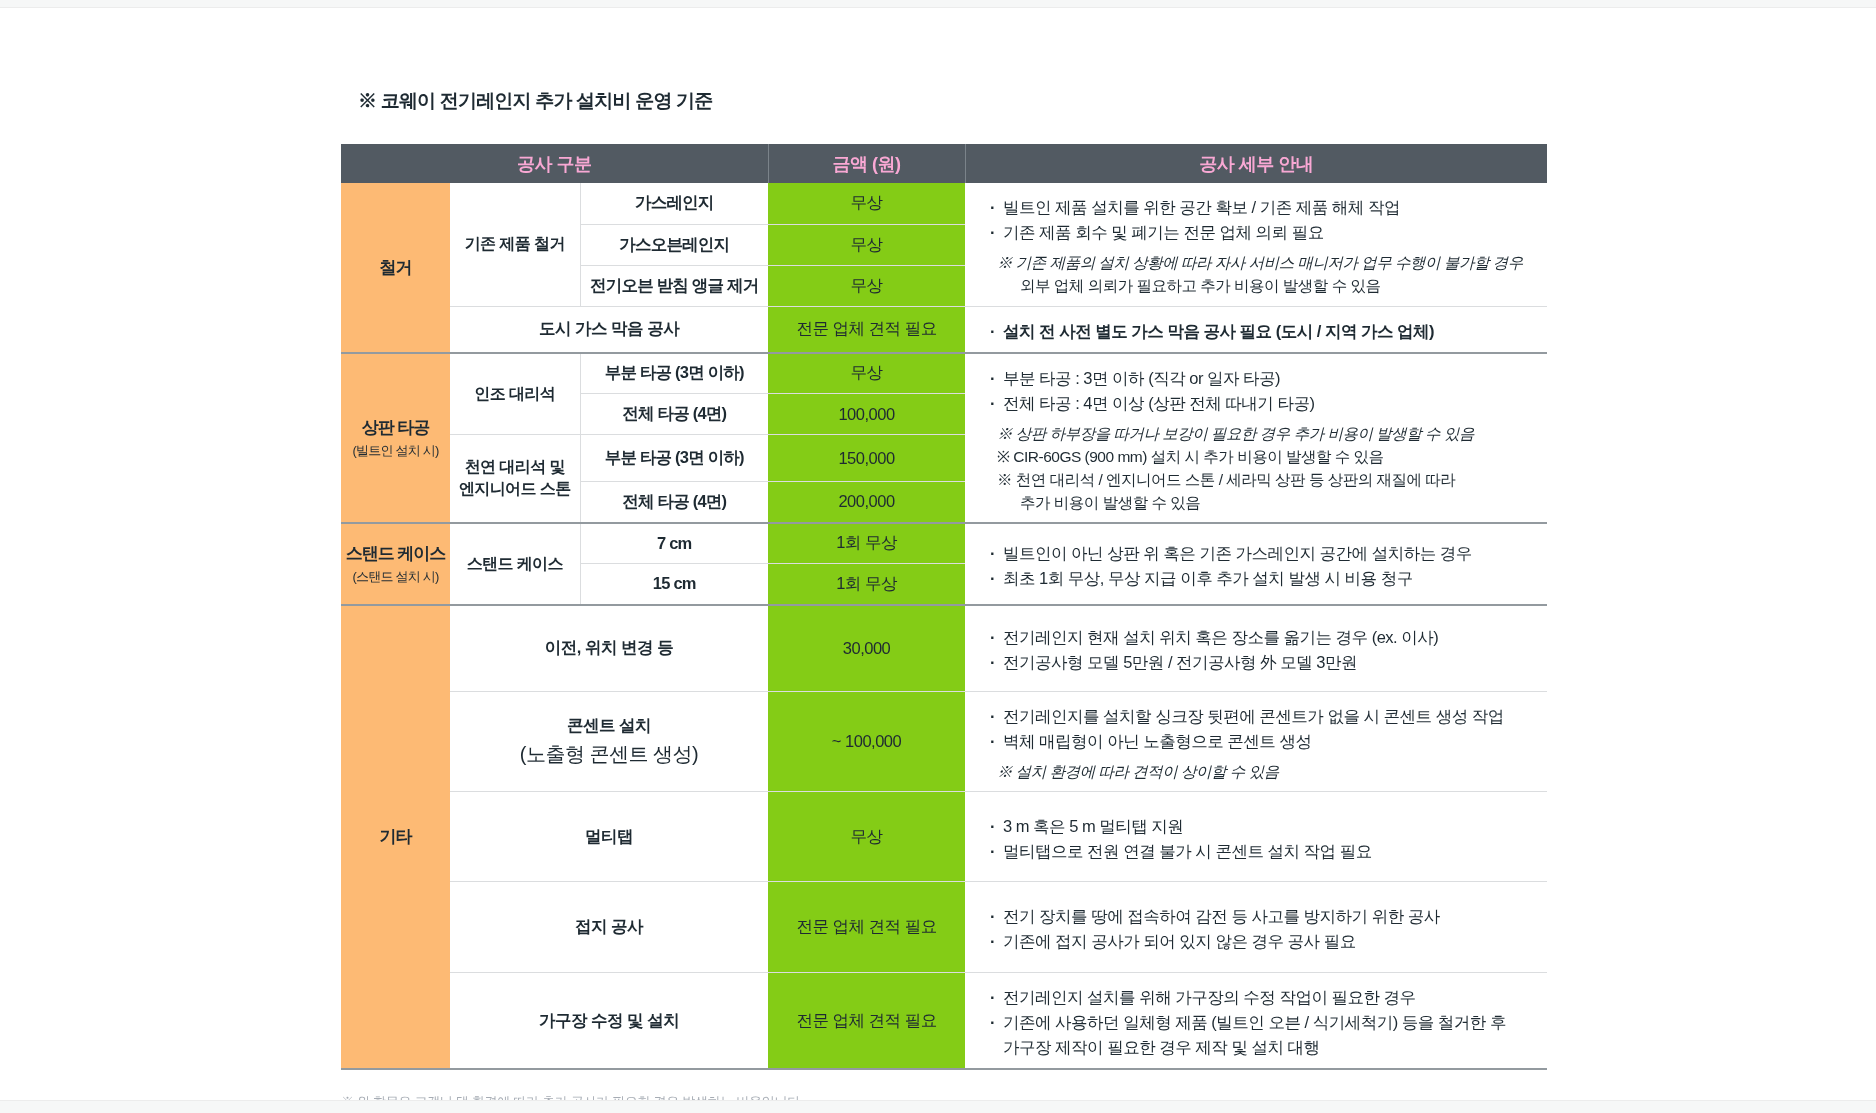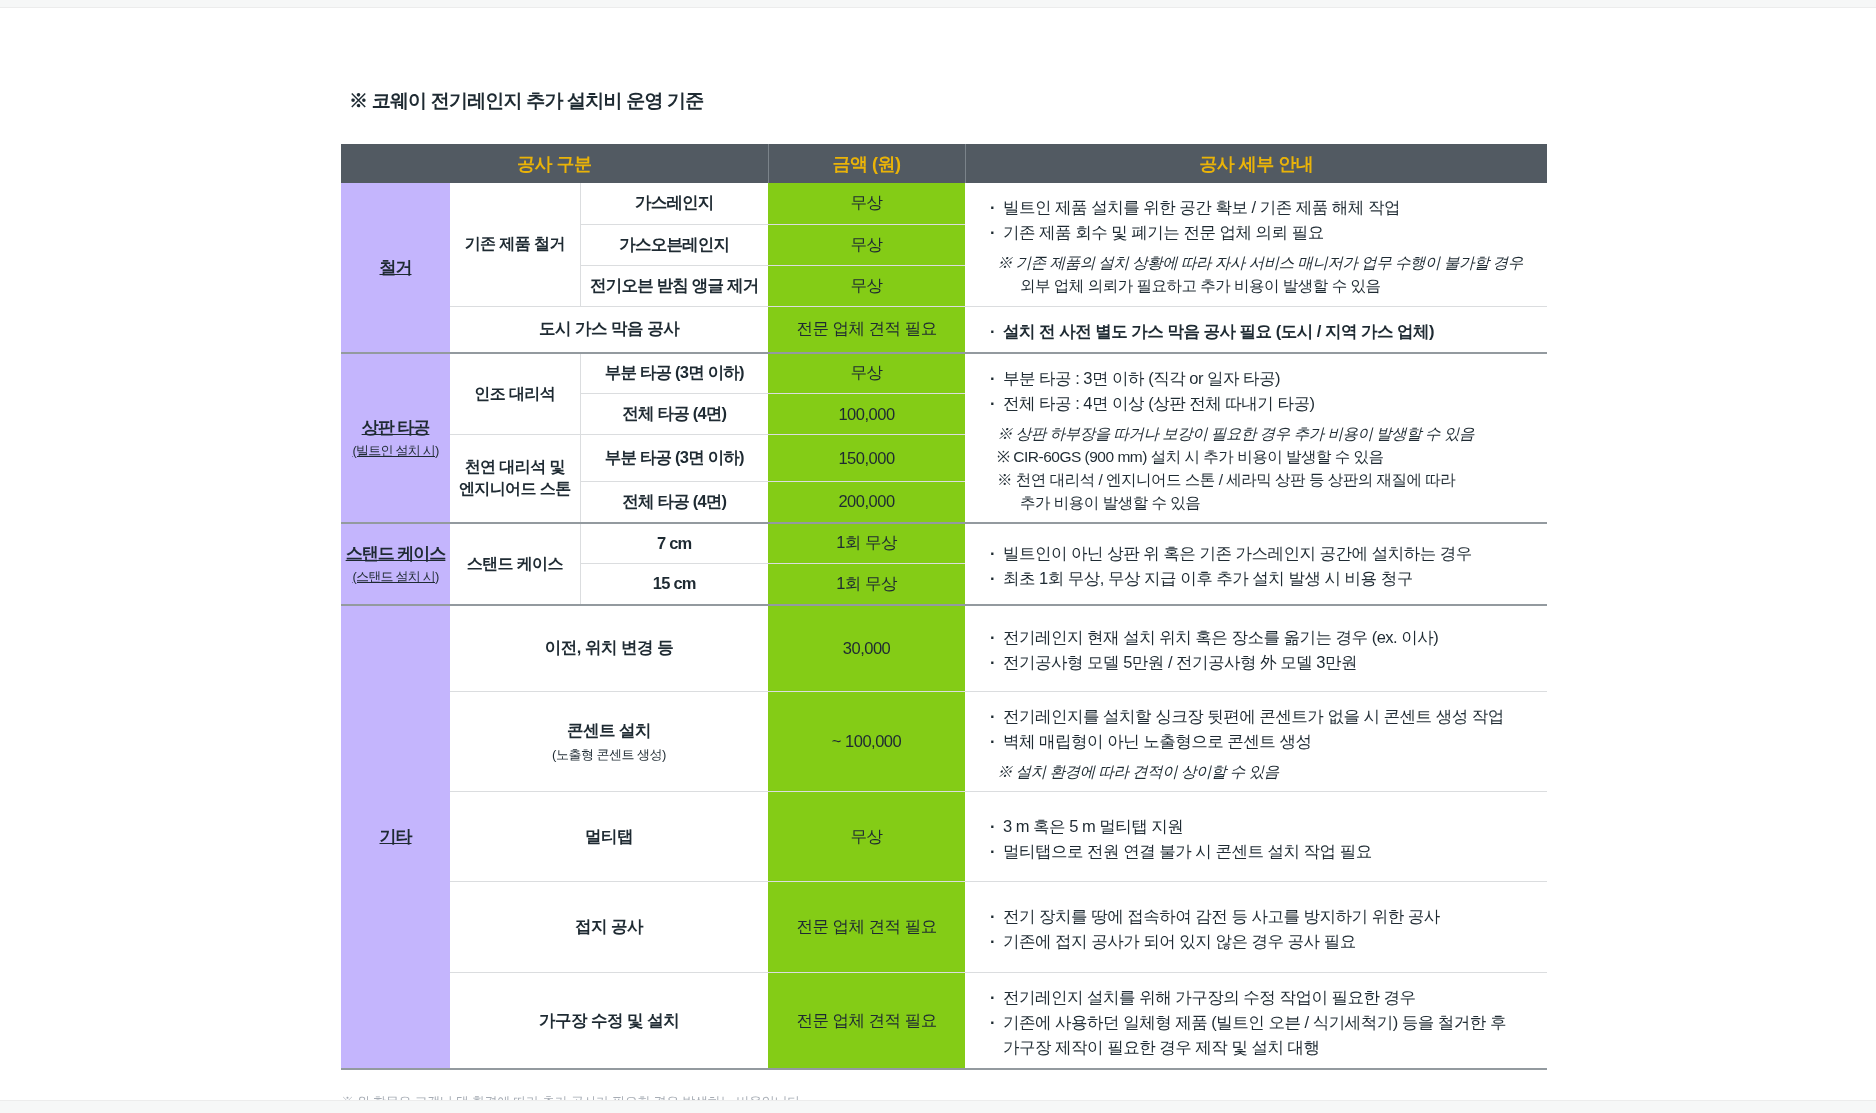--- a/index.html
+++ b/index.html
@@ -7,45 +7,45 @@
   body {
     width:1876px; height:1113px; position:relative;
     background:#ffffff; color:#1e2a32;
     font-family:"Liberation Sans", sans-serif;
     overflow:hidden;
   }
   .top-strip { height:8px; background:#f6f7f7; border-bottom:1px solid #ececec; }
   .bottom-strip { position:absolute; left:0; bottom:0; width:100%; height:13px;
     background:#f6f7f7; border-top:1px solid #ececec; }
   .content { margin-left:341px; width:1206px; }
-  .page-title { margin:80px 0 0 8px; font-size:19px; font-weight:700; letter-spacing:-0.8px; color:#1e2a32; }
+  .page-title { margin:80px 0 0 17px; font-size:19px; font-weight:700; letter-spacing:-0.8px; color:#1e2a32; }
 
   .tbl-wrap { margin-top:30px; border-bottom:2px solid #939a9f; }
   table { border-collapse:collapse; table-layout:fixed; width:1206px; }
   col.c1{width:109px} col.c2{width:130px} col.c3{width:188px} col.c4{width:197px} col.c5{width:582px}
 
   thead th {
-    background:#525a62; color:#eab308; font-size:18px; font-weight:700;
+    background:#525a62; color:#f9a8d4; font-size:18px; font-weight:700;
     height:39px; letter-spacing:-0.5px; text-align:center; padding:0;
   }
   thead th.vleft { border-left:1px solid #7b838a; }
 
   td { padding:0; text-align:center; vertical-align:middle; font-size:16.5px;
        letter-spacing:-0.5px; word-break:keep-all;margin-top:16px; }
   tr.rh { height:41px; }
   tr.h87 { height:87px; } tr.h90 { height:90px; } tr.h91 { height:91px; } tr.h88 { height:88px; }
 
-  td.cat1 { background:#c4b5fd;text-decoration:underline; }
+  td.cat1 { background:#fdba74; }
   td.cat1 .main { font-weight:700; font-size:17px; letter-spacing:-1px; white-space:nowrap; }
   td.cat1 .sub  { font-weight:400; font-size:13px; letter-spacing:-0.8px; margin-top:3px; white-space:nowrap; }
 
   td.c2 { font-weight:600; font-size:16px; letter-spacing:-0.6px; line-height:22px; padding:0 5px; }
   td.c3 { font-weight:600; border-left:1px solid #dbdddf; white-space:nowrap; letter-spacing:-0.8px; }
   td.cname { font-weight:600; }
-  td.cname .cname-sub { font-weight:400; font-size:13px; margin-top:4px; }
+  td.cname .cname-sub { font-weight:400; font-size:20px; margin-top:4px; }
   td.amt { background:#84cc16; font-weight:400; white-space:nowrap; }
 
   td.det { text-align:left; padding:12px 10px 8px 24px; font-size:16.5px; }
   .b  { position:relative; padding-left:14px; line-height:25px; white-space:nowrap; }
   .b::before { content:"·"; position:absolute; left:1px; font-weight:700; }
   .bc { padding-left:14px; line-height:25px; white-space:nowrap; }
   .n  { padding-left:8px;  line-height:23px; font-size:15.5px; white-space:nowrap; }
   .nc { padding-left:31px; line-height:23px; font-size:15.5px; white-space:nowrap; }
   .gap { margin-top:6px;font-style:italic; }
 

